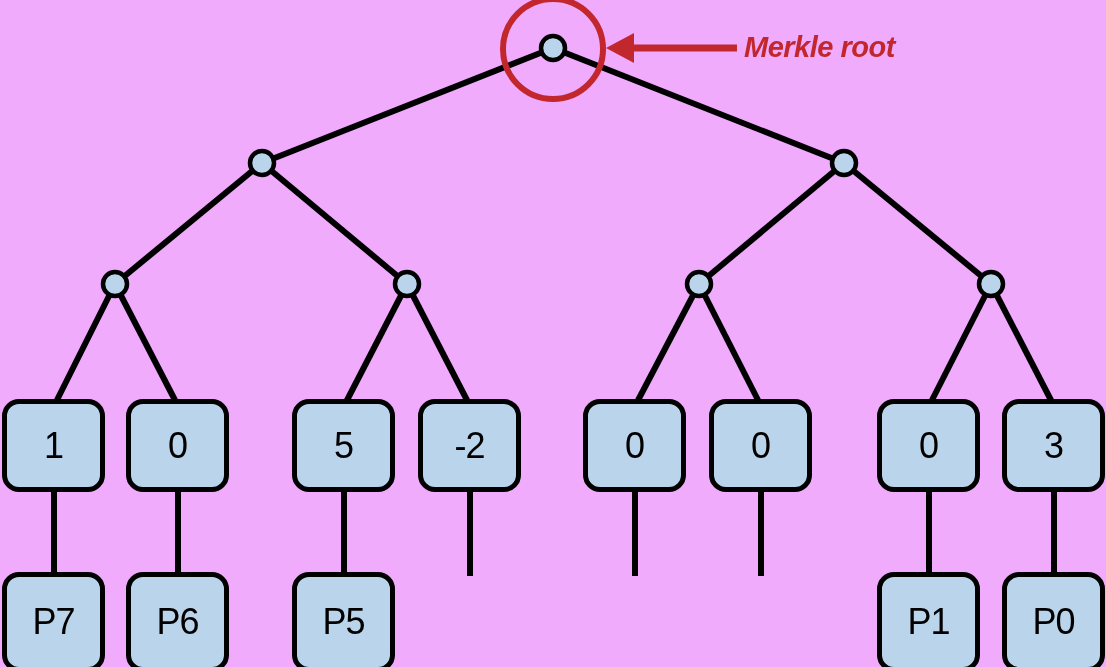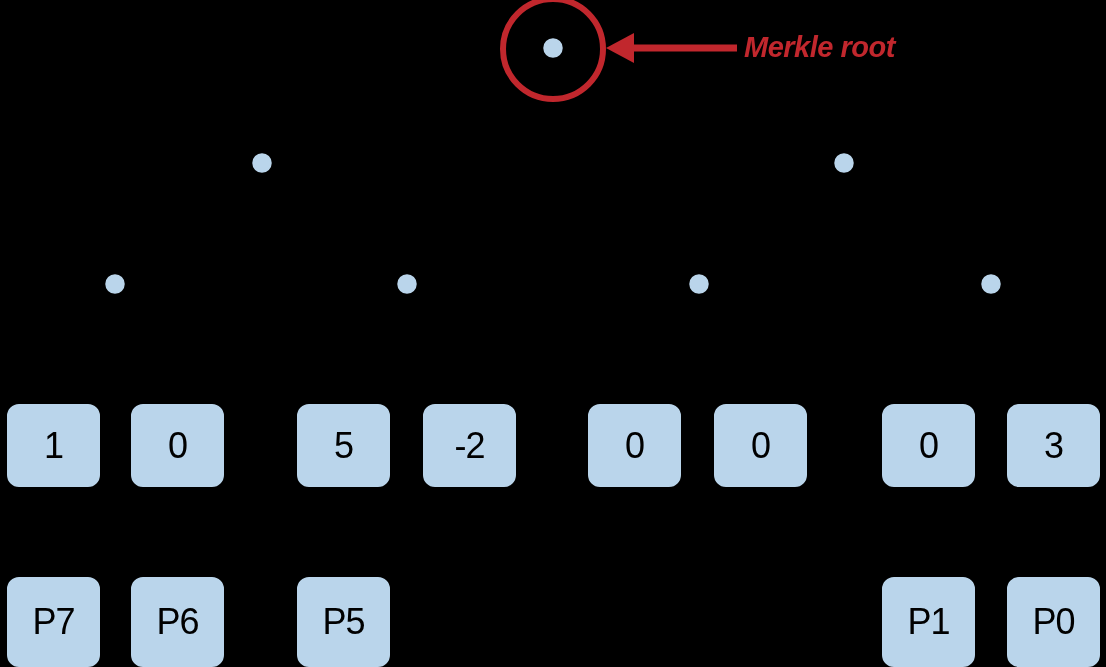--- a/index.html
+++ b/index.html
@@ -5,21 +5,21 @@
   html, body {
     margin: 0;
     padding: 0;
     background: #ffffff;
     font-family: "Liberation Sans", sans-serif;
   }
   .stage {
     position: relative;
     width: 1106px;
     height: 667px;
-    background: #000000;
+    background: #f0abfc;
     overflow: hidden;
   }
   .edges-svg {
     position: absolute;
     left: 0;
     top: 0;
     width: 1106px;
     height: 667px;
     display: block;
   }

